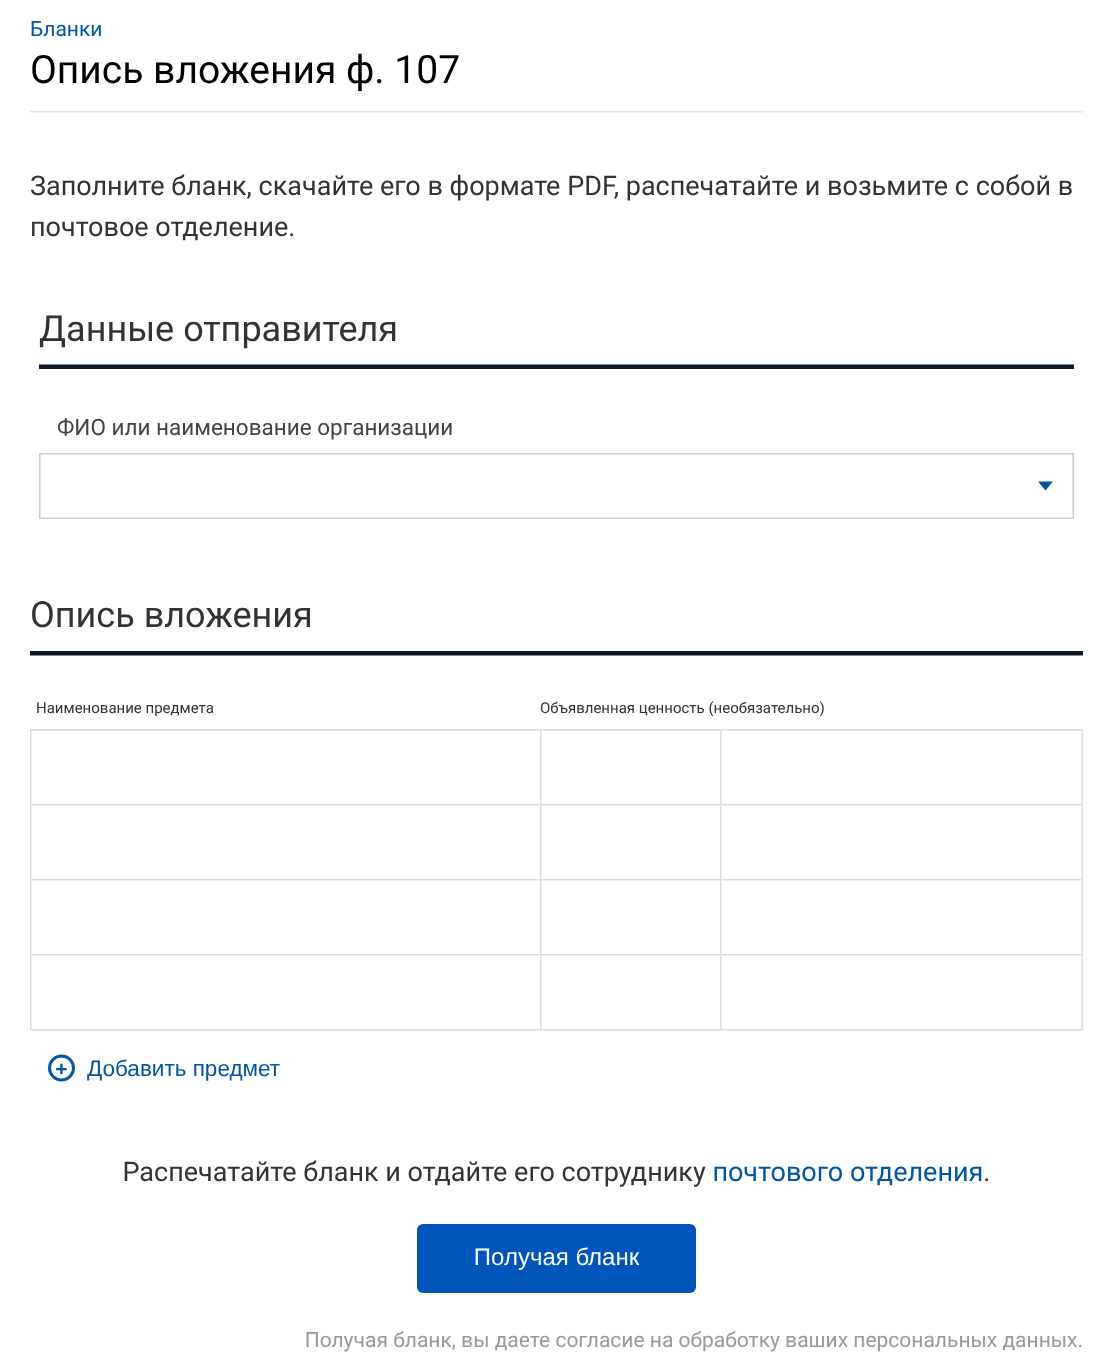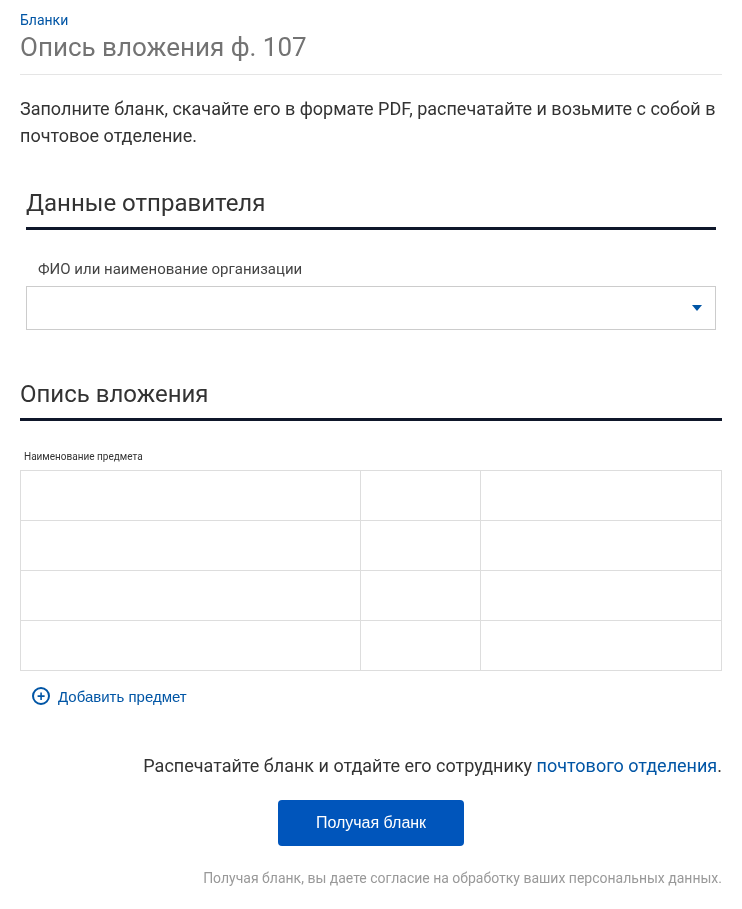--- a/index.html
+++ b/index.html
@@ -15,24 +15,24 @@
       padding: 12px 20px 20px 20px;
     }
     .breadcrumb {
       color: #0055a5;
       font-size: 14px;
       margin-bottom: 4px;
     }
     .page-title {
       font-size: 26px;
       font-weight: 400;
-      color: #737373;
+      color: #000000;
       padding-bottom: 12px;
       border-bottom: 1px solid #e5e5e5;
-      margin-bottom: 20px;
+      margin-bottom: 36px;
     }
     .intro-text {
       font-size: 18px;
       line-height: 1.5;
       color: #333;
       margin-bottom: 40px;
     }
     .section-title {
       font-size: 24px;
       font-weight: 400;
@@ -146,21 +146,21 @@
       color: #0055a5;
       font-weight: bold;
       font-size: 14px;
       line-height: 1;
     }
     .total-text {
       color: #333;
       font-size: 16px;
     }
     .print-instruction {
-      text-align: right;
+      text-align: center;
       font-size: 18px;
       color: #333;
       margin-top: 50px;
       margin-bottom: 24px;
     }
     .print-instruction .link {
       color: #0055a5;
     }
     .download-btn {
       display: block;
@@ -196,20 +196,21 @@
     <span class="select-caret"></span>
   </div>
 </div>
 
 <div class="section-inventory">
   <h2 class="section-title">Опись вложения</h2>
 
   <div class="table-wrapper">
     <div class="table-header">
       <div class="col-name">Наименование предмета</div>
+      <div class="col-value">Объявленная ценность (необязательно)</div>
     </div>
     <div class="table-body">
       <div class="table-row">
         <div class="cell cell-name"><input type="text" value="" style=""></div>
         <div class="cell cell-qty"><input type="text" value="" style=""></div>
         <div class="cell cell-value"><input type="text" value="" style=""></div>
       </div>
       <div class="table-row">
         <div class="cell cell-name"><input type="text" value="" style=""></div>
         <div class="cell cell-qty"><input type="text" value="" style=""></div>

